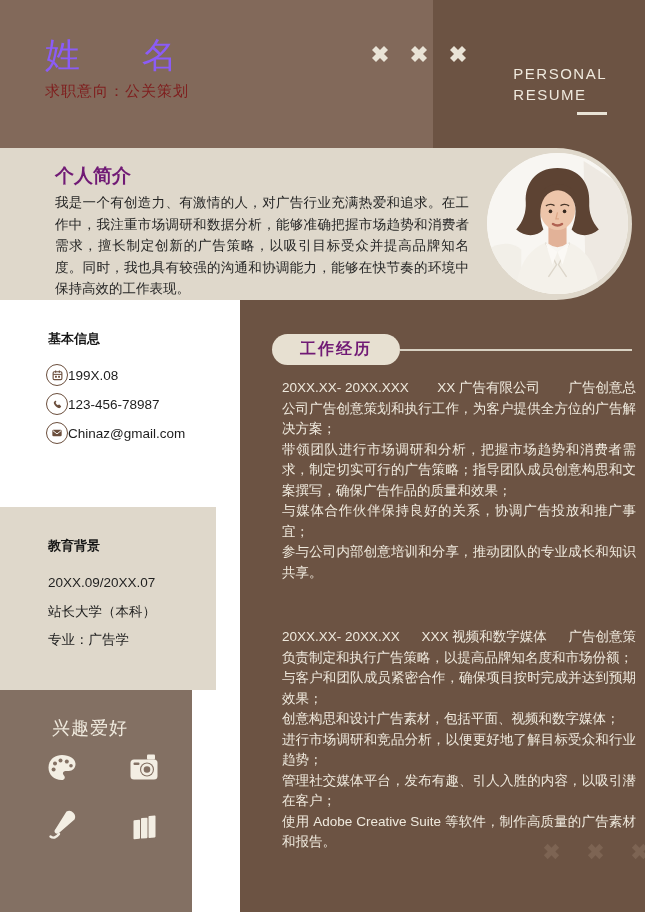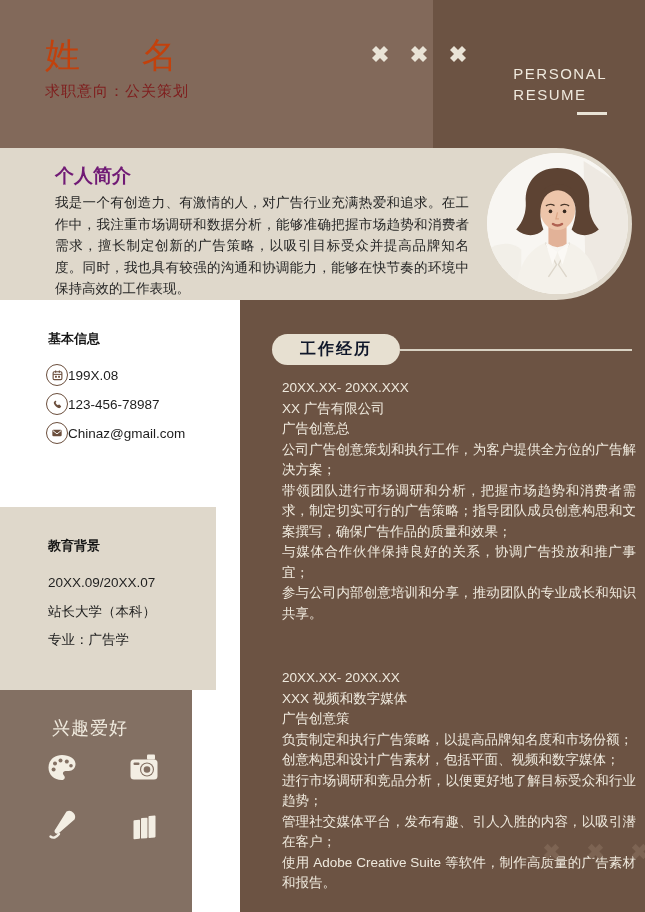--- a/index.html
+++ b/index.html
@@ -9,21 +9,21 @@
     position:relative; width:645px; height:912px; overflow:hidden;
     background:#ffffff;
     font-family:"Liberation Sans","DejaVu Sans",sans-serif;
   }
   
   .dark-panel { position:absolute; left:240px; top:0; width:405px; height:912px; background:#6C5343; }
   .header-left { position:absolute; left:0; top:0; width:433px; height:148px; background:#82695A; }
 
   
   .name {
-    position:absolute; left:45px; top:32px; font-size:35px; color:#c2410c;
+    position:absolute; left:45px; top:32px; font-size:35px; color:#8b5cf6;
     letter-spacing:3px; word-spacing:46px; font-weight:400;
   }
   .intention { position:absolute; left:45px; top:82px; font-size:15px; color:#7f1d1d; letter-spacing:1px; }
   .header-x { position:absolute; left:368px; top:42px; display:flex; gap:15px; color:#E9E3D6; }
   .brand {
     position:absolute; right:38px; top:63px; 
     color:#EFE9DD; font-size:15px; letter-spacing:1.5px; line-height:1.4;
   }
   .brand-underline { width:30px; height:3px; background:#E9E3D6; margin:7px 0 0 auto; }
 
@@ -70,26 +70,26 @@
     color:#F3EEE3;
   }
   .hobby-icon { width:36px; height:36px; }
 
   
   .work-section { position:absolute; left:240px; top:300px; width:405px; height:612px; color:#EFE9DD; }
   .work-badge {
     position:absolute; left:32px; top:34px; width:128px; height:31px;
     background:#E7E0D1; border-radius:16px;
     display:flex; align-items:center; justify-content:center;
-    font-size:16px; font-weight:bold; color:#0f172a; letter-spacing:2px;
+    font-size:16px; font-weight:bold; color:#701a75; letter-spacing:2px;
   }
   .work-line { position:absolute; left:160px; top:49px; width:232px; height:1.5px; background:#D8D1C2; }
   .work-entries { position:absolute; left:42px; top:78px; width:354px; font-size:13.5px; line-height:20.5px; }
   .entry + .entry { margin-top:44px; }
-  .entry-header { display:flex; justify-content:space-between; white-space:nowrap;flex-direction:column; }
+  .entry-header { display:flex; justify-content:space-between; white-space:nowrap; }
   .entry-detail { text-align:justify; }
 
   
   .x-mark { display:inline-block; }
   .bottom-x { position:absolute; left:540px; top:840px; display:flex; gap:21px; color:#7D6453; }
 </style>
 </head>
 <body>
 
 <div class="page">
@@ -239,20 +239,21 @@
         <div class="entry-detail">参与公司内部创意培训和分享，推动团队的专业成长和知识共享。</div>
       </div>
 
       <div class="entry">
         <div class="entry-header">
           <span>20XX.XX- 20XX.XX</span>
           <span>XXX 视频和数字媒体</span>
           <span>广告创意策</span>
         </div>
         <div class="entry-detail">负责制定和执行广告策略，以提高品牌知名度和市场份额；</div>
+        <div class="entry-detail">与客户和团队成员紧密合作，确保项目按时完成并达到预期效果；</div>
         <div class="entry-detail">创意构思和设计广告素材，包括平面、视频和数字媒体；</div>
         <div class="entry-detail">进行市场调研和竞品分析，以便更好地了解目标受众和行业趋势；</div>
         <div class="entry-detail">管理社交媒体平台，发布有趣、引人入胜的内容，以吸引潜在客户；</div>
         <div class="entry-detail">使用 Adobe Creative Suite 等软件，制作高质量的广告素材和报告。</div>
       </div>
     </div>
   </div>
 
   <div class="bottom-x">
     <svg class="x-mark" width="23" height="23" viewBox="0 0 24 24">

